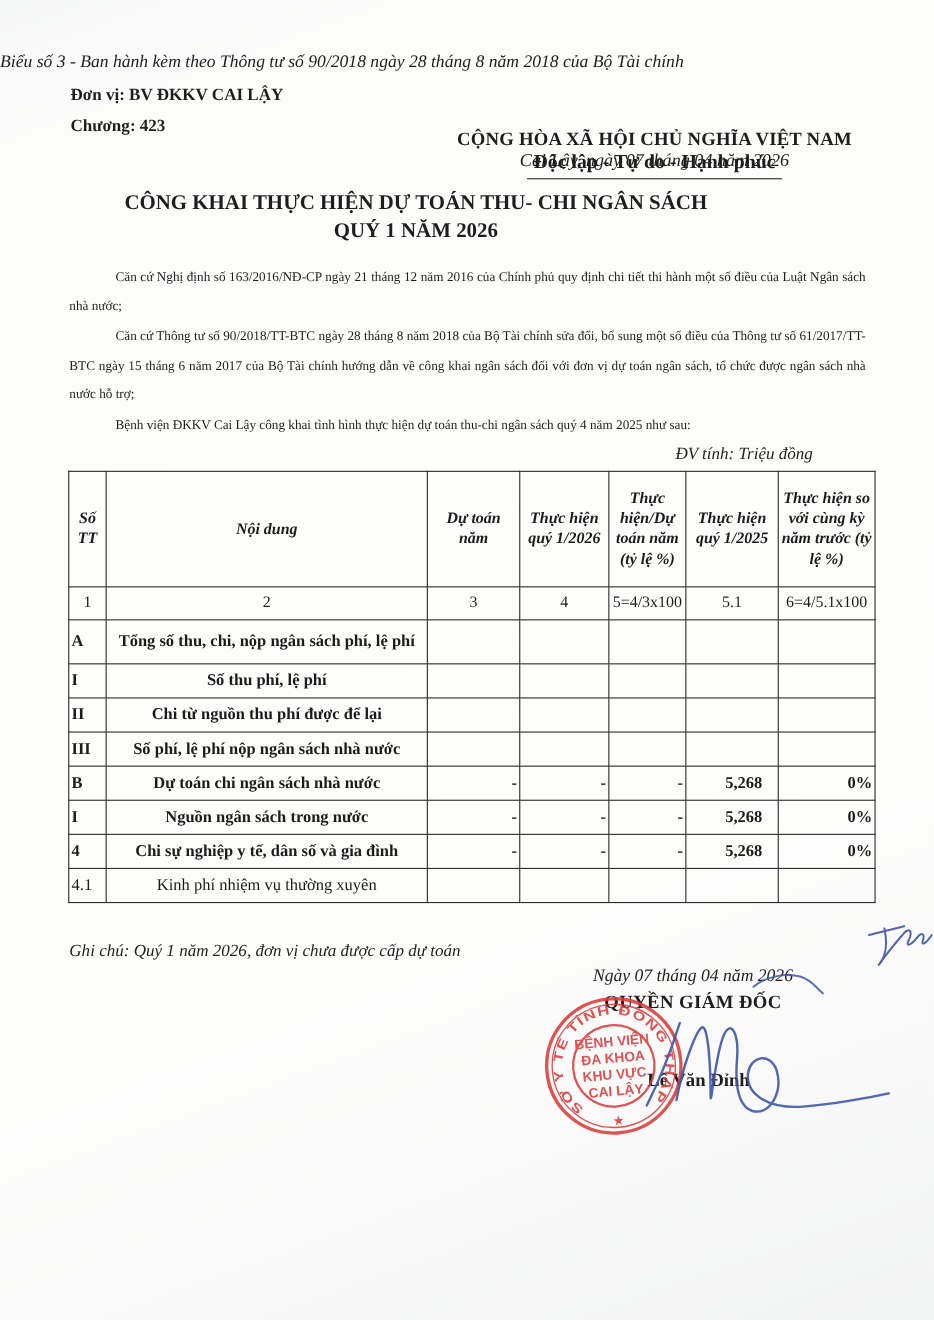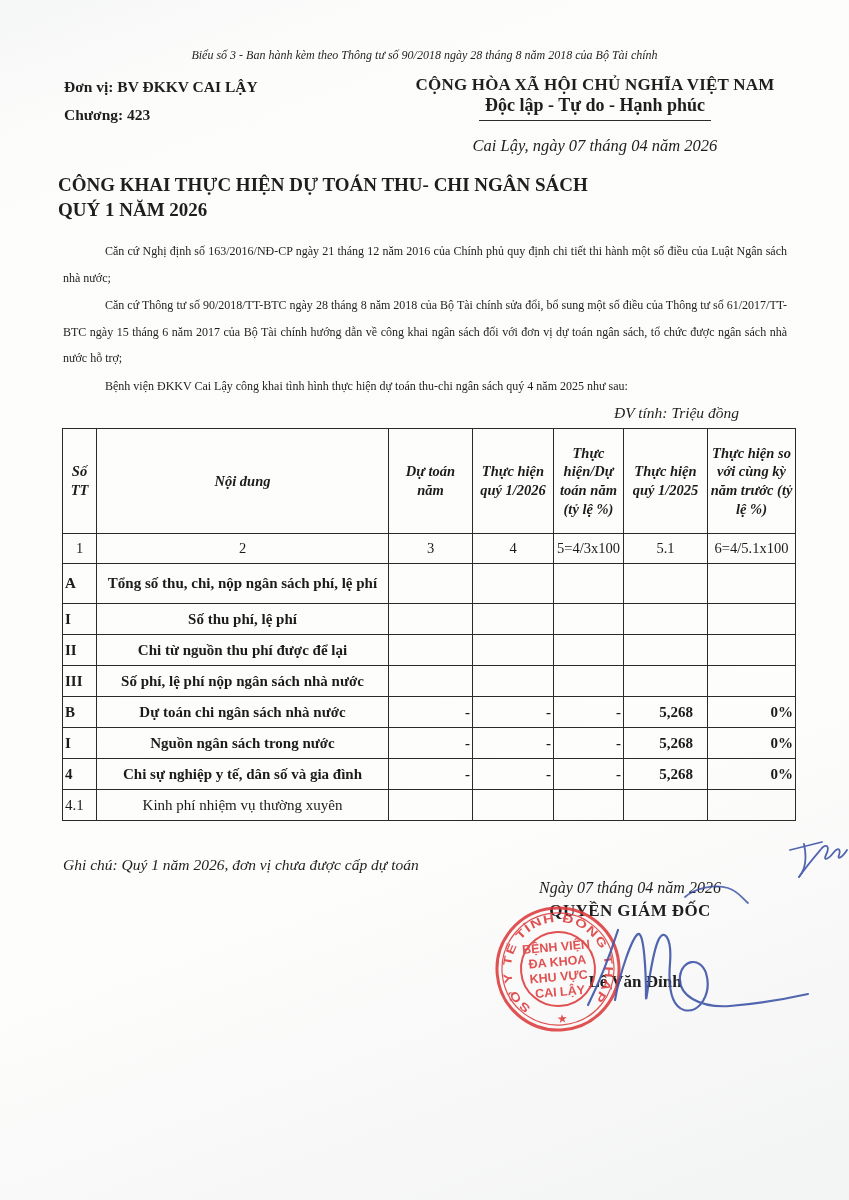--- a/index.html
+++ b/index.html
@@ -10,29 +10,29 @@
     background:#ffffff;
     position:relative;
     overflow:hidden;
   }
   .page{
     position:absolute;left:0;top:0;width:849px;height:1200px;
     background:linear-gradient(160deg,#f5f6f6 0%,#fcfcfb 10%,#fdfdfc 65%,#f2f3f3 100%);
   }
   .abs{position:absolute;}
 
-  .form-note{left:0;top:48px;width:849px;font-size:12px;font-style:italic;text-align:center;}
+  .form-note{left:0;top:48px;width:849px;font-size:16px;font-style:italic;text-align:left;}
   .unit{left:64px;top:78px;font-size:15.5px;font-weight:bold;}
   .chapter{left:64px;top:106px;font-size:15.5px;font-weight:bold;}
   .motto-block{left:400px;top:75px;width:390px;text-align:center;}
-  .motto1{font-size:17px;font-weight:bold;letter-spacing:.2px;}
+  .motto1{font-size:17px;font-weight:bold;letter-spacing:.2px;margin-top:42px;}
   .motto2{font-size:18px;font-weight:bold;margin-top:0;}
   .motto-rule{width:232px;border-top:1.6px solid #2a2a2a;margin:4px auto 0 auto;height:0;}
   .place-date{left:400px;top:136px;width:390px;text-align:center;font-size:16.5px;font-style:italic;}
-  .doc-title{left:58px;top:172px;width:640px;text-align:left;font-weight:bold;font-size:19px;line-height:25px;}
+  .doc-title{left:58px;top:172px;width:640px;text-align:center;font-weight:bold;font-size:19px;line-height:25px;}
   .paras{left:63px;top:238px;width:724px;font-size:12px;line-height:26.5px;text-align:justify;}
   .paras p{margin:0 0 1px 0;text-indent:42px;}
   .uom{top:404px;right:110px;font-size:15.5px;font-style:italic;}
 
   table.budget{
     position:absolute;left:62px;top:428px;width:733px;
     border-collapse:collapse;table-layout:fixed;
     font-size:15px;color:#1b1b1b;
   }
   table.budget th,table.budget td{

